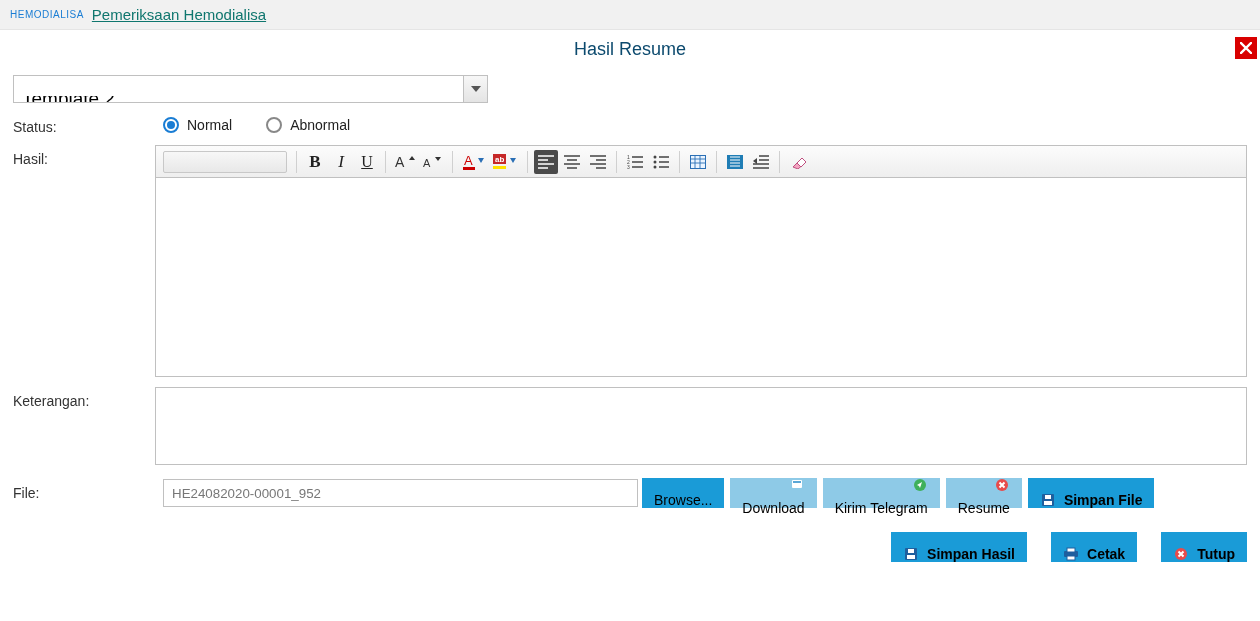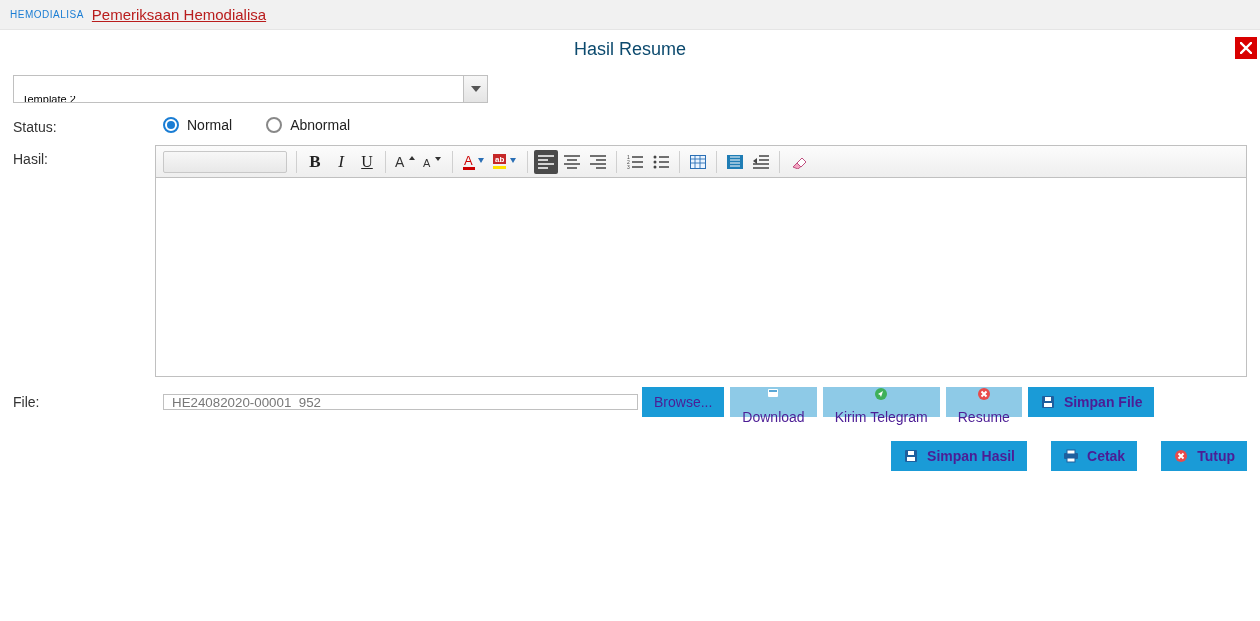--- a/index.html
+++ b/index.html
@@ -1,45 +1,45 @@
 <!DOCTYPE html>
 <html><head>
 <meta charset="utf-8">
 <style>
   * { box-sizing: border-box; font-family: "Segoe UI", Arial, sans-serif; }
   body { margin:0; padding:0; background:#fff; font-size:14px; color:#222; width:1260px; }
   .topbar { background:#f1f1f1; border-bottom:1px solid #e5e5e5; padding:6px 10px; display:flex; align-items:center; gap:8px; }
   .topbar .module { color:#1a7dd4; font-size:10px; letter-spacing:0.5px;}
-  .topbar .page { color:#b91c1c; font-size:15px; text-decoration:underline; }
+  .topbar .page { color:#0f766e; font-size:15px; text-decoration:underline; }
   .panel { margin:3px 3px 0 3px; background:#fff; }
   .panel-title-row { position:relative; height:36px; }
   .panel-title { text-align:center; color:#0c4a6e; font-size:18px; padding-top:6px;}
   .close-btn { position:absolute; right:0; top:4px; width:22px; height:22px; background:#d90000; color:#fff; display:flex; align-items:center; justify-content:center; font-weight:bold; cursor:pointer; }
   .form-area { padding:6px 10px 0 10px; }
   .row { display:flex; align-items:flex-start; margin-bottom:10px; }
   .row .lbl { width:150px; padding-top:6px; color:#333; }
   .row .ctl { flex:1; }
   .combo { display:flex; width:475px; height:28px; border:1px solid #c0c0c0; background:#fff; }
-  .combo input { flex:1; border:none; padding:0 8px; font-size:11px; outline:none;margin-top:20px;}
+  .combo input { flex:1; border:none; padding:0 8px; font-size:19px; outline:none;margin-top:20px;}
   .combo .arrow { width:24px; background:linear-gradient(#f7f7f7,#e4e4e4); border-left:1px solid #c0c0c0; display:flex; align-items:center; justify-content:center; color:#666;}
   .radio-group { display:flex; gap:34px; padding-top:4px;text-align:right;}
   .radio-item { display:flex; align-items:center; gap:8px; cursor:pointer; }
   .radio { width:16px; height:16px; border:2px solid #888; border-radius:50%; display:flex; align-items:center; justify-content:center;}
   .radio.checked { border-color:#1a7dd4; }
   .radio.checked::after { content:""; width:8px; height:8px; background:#1a7dd4; border-radius:50%;}
   .editor { border:1px solid #c0c0c0; width:1092px;}
   .toolbar { height:32px; background:linear-gradient(#fcfcfc,#eeeeee); border-bottom:1px solid #c0c0c0; display:flex; align-items:center; padding:0 4px; gap:2px; flex-wrap:nowrap;}
   .tb-sep { width:1px; height:22px; background:#d0d0d0; margin:0 4px;}
   .tb-btn { height:24px; min-width:24px; display:flex; align-items:center; justify-content:center; cursor:pointer; border:1px solid transparent; border-radius:2px; padding:0 2px;}
   .font-sel { width:124px; height:22px; background:linear-gradient(#f7f7f7,#e8e8e8); border:1px solid #c8c8c8; border-radius:2px;}
   .editor-body { height:198px; background:#fff; padding:6px; outline:none;}
   .ketr { width:1092px; height:78px; border:1px solid #c0c0c0; padding:6px; resize:none; outline:none; font-family:inherit; font-size:14px;}
-  .file-input { width:475px; height:16px; border:1px solid #c0c0c0; padding:0 8px; color:#777; outline:none;}
+  .file-input { width:475px; height:28px; border:1px solid #c0c0c0; padding:0 8px; color:#777; outline:none;}
   .file-row-btns { display:flex; gap:6px; margin-left:4px;}
-  .btn { height:30px; display:inline-flex; align-items:center; gap:8px; padding:0 12px; color:#4c1d95; font-size:14px; cursor:pointer; border:none;}
+  .btn { height:30px; display:inline-flex; align-items:flex-end; gap:8px; padding:0 12px; color:#000000; font-size:14px; cursor:pointer; border:none;}
   .btn .ic { width:16px; height:16px; display:flex; align-items:center; justify-content:center;}
   .btn-browse { background:#1a9bd7;}
   .btn-disabled { background:#8ecae7; cursor:default;flex-direction:column;}
   .btn-primary { background:#1a9bd7;font-weight:bold;}
   .footer-btns { display:flex; justify-content:flex-end; gap:24px; padding:14px 10px;}
   svg { display:block;}
 </style>
 </head>
 <body>
 
@@ -197,20 +197,26 @@
                   <path d="M4 12 L13 3 L17 7 L9 14 Z" fill="#f3a4c1" stroke="#c05080"></path>
                   <path d="M8 8 L13 3 L17 7 L12 12 Z" fill="#fff" stroke="#c05080"></path>
                 </svg>
             </div>
           </div>
           <div class="editor-body" contenteditable="true" style=""></div>
         </div>
       </div>
     </div>
 
+    <div class="row">
+      <div class="lbl">Keterangan:</div>
+      <div class="ctl">
+        <textarea class="ketr" style=""></textarea>
+      </div>
+    </div>
 
     <div class="row" style="align-items:center;">
       <div class="lbl" style="padding-top:0">File:</div>
       <div class="ctl" style="display:flex;align-items:center;">
         <input class="file-input" type="text" value="HE24082020-00001_952" style="">
         <div class="file-row-btns">
           <button class="btn btn-browse">
               <span>Browse...</span>
             </button>
           <button class="btn btn-disabled">

